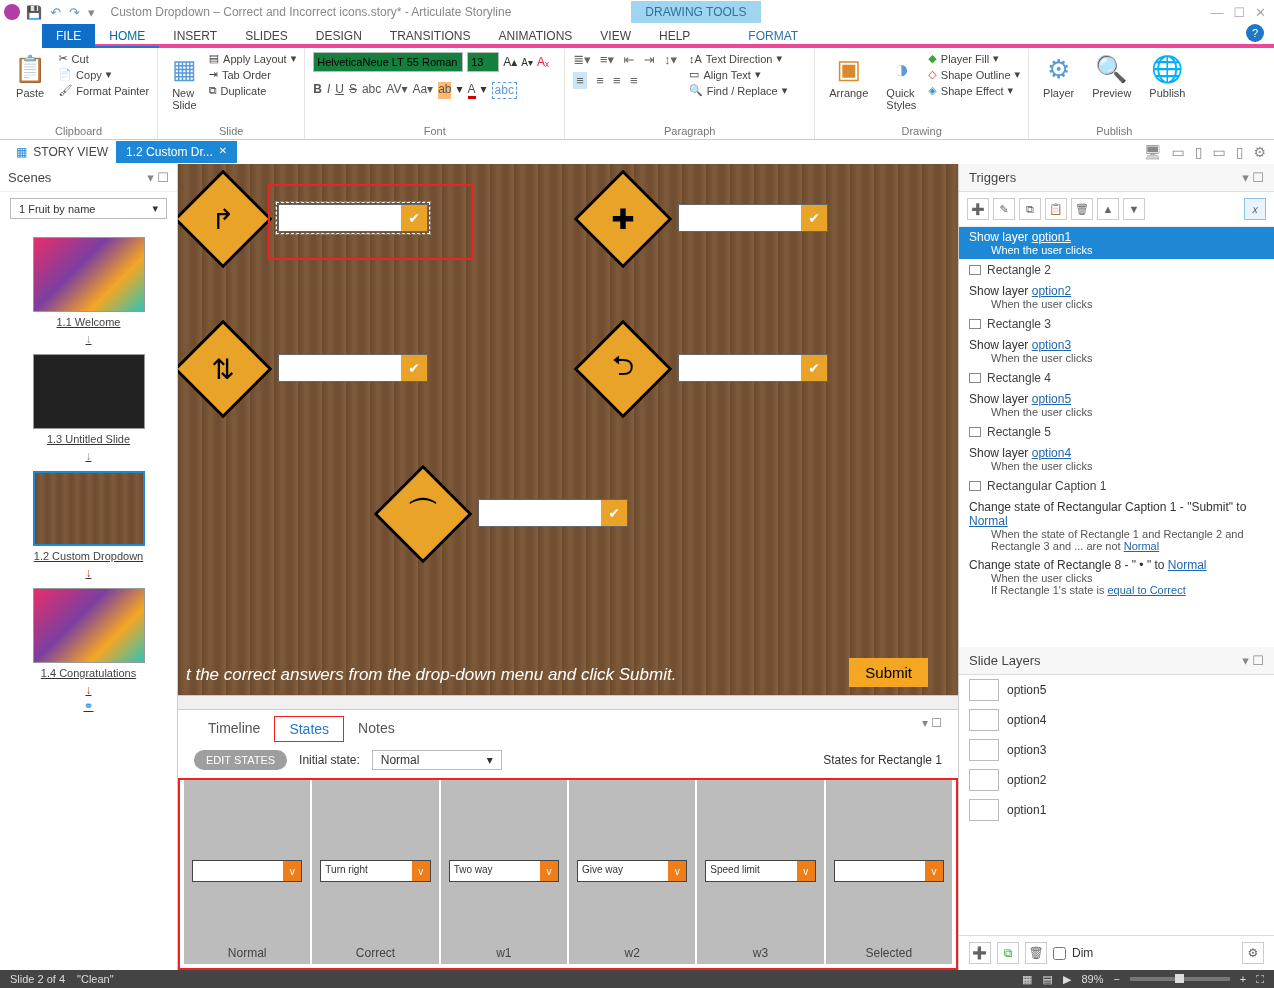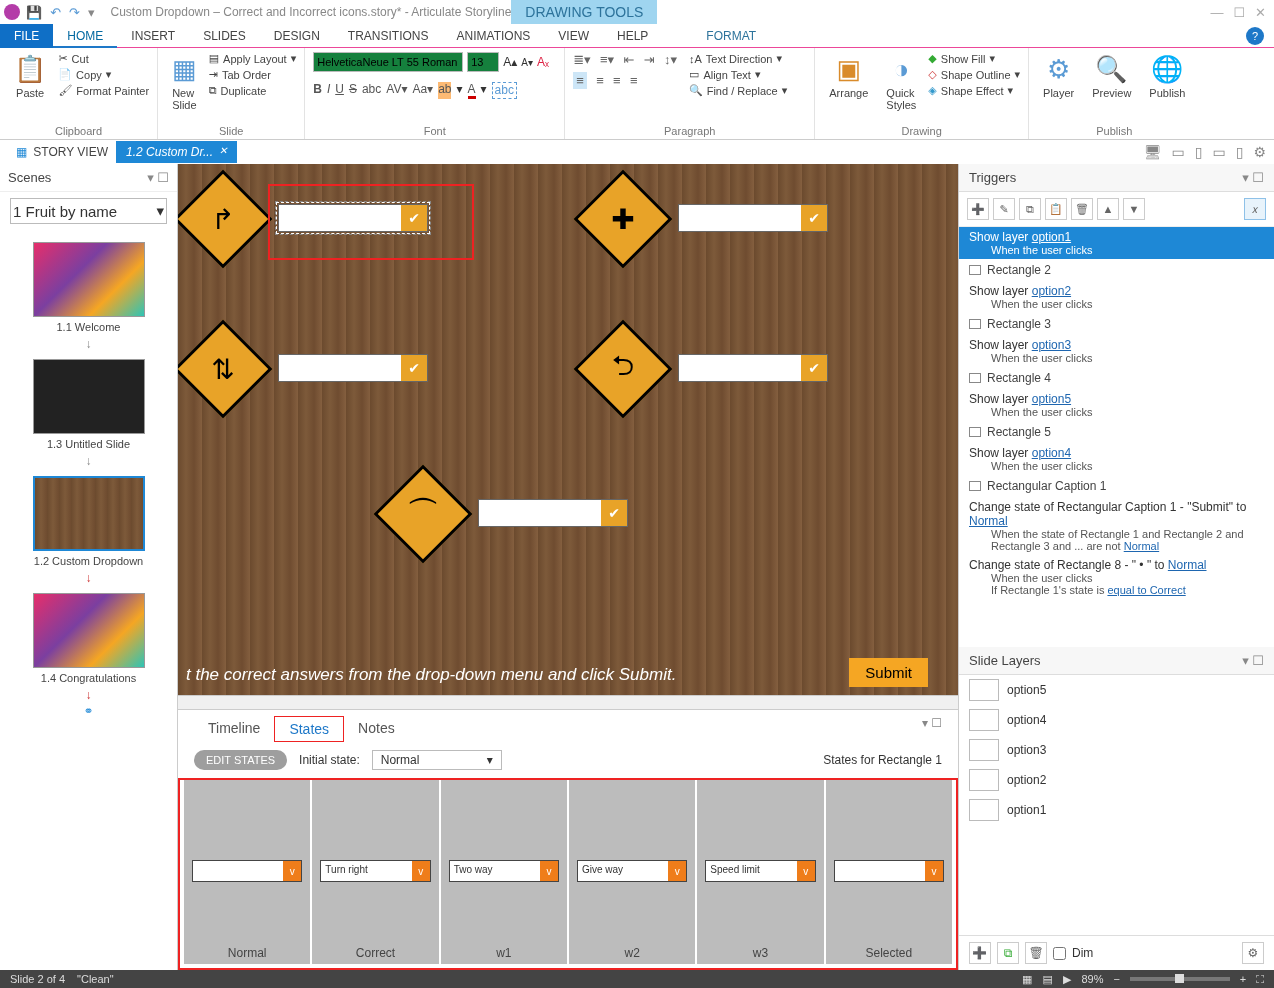--- a/index.html
+++ b/index.html
@@ -4,25 +4,25 @@
 <style>
 * { box-sizing: border-box; margin: 0; padding: 0; font-family: "Segoe UI", Tahoma, sans-serif; }
 body { width: 1274px; height: 988px; background: #fff; font-size: 12px; color: #333; overflow: hidden; position: relative; }
 
 
 .titlebar { height: 24px; background: #fff; display: flex; align-items: center; padding-left: 4px; font-size: 12px; color: #888; border-bottom: 0; }
 .titlebar .logo { width: 16px; height: 16px; background: #b43ca8; border-radius: 50%; margin-right: 6px; display:inline-block; }
 .titlebar .qat { display: flex; gap: 8px; align-items: center; margin-right: 16px; }
 .titlebar .qat span { color: #5b9bd5; font-size: 13px; }
 .titlebar .title { flex: 0 0 auto; color: #888; }
-.titlebar .drawingtools { background: #9fd5f0; color: #2d739b; padding: 4px 14px; font-size: 14px; }
+.titlebar .drawingtools { margin-left: 120px; background: #9fd5f0; color: #2d739b; padding: 4px 14px; font-size: 12px; }
 .titlebar .winbtns { margin-left: auto; display: flex; gap: 10px; padding-right: 8px; color: #aaa; font-size: 13px; }
 
 
-.ribbon-tabs { height: 24px; display: flex; align-items: center; border-bottom: 1px solid #ec4899; font-size: 12px; }
+.ribbon-tabs { height: 24px; display: flex; align-items: flex-start; border-bottom: 4px solid #ec4899; font-size: 12px; margin-left: 42px; }
 .ribbon-tabs .filetab { background: #0f6fc6; color: #fff; padding: 5px 14px; height: 24px; }
 .ribbon-tabs .tab { padding: 5px 14px; color: #444; height: 24px; }
 .ribbon-tabs .tab.active { color: #0369a1; border-bottom: 2px solid #1e78c8; }
 .ribbon-tabs .tab.format { color: #2d739b; }
 .ribbon-tabs .help-q { margin-left: auto; margin-right: 10px; width:18px; height:18px; border-radius:50%; background:#1e78c8; color:#fff; text-align:center; line-height:18px; font-size:11px;}
 
 
 .ribbon { height: 92px; border-bottom: 1px solid #ccc; display: flex; background: #fff; }
 .ribbon .group { border-right: 1px solid #e3e3e3; padding: 4px 8px 2px 8px; display: flex; flex-direction: column; justify-content: space-between; }
 .ribbon .group-label { text-align: center; color: #777; font-size: 11px; padding-top: 2px; }
@@ -33,30 +33,30 @@
 .small-list div { display: flex; gap: 4px; align-items: center; white-space: nowrap; }
 .combo { border: 1px solid #bbb; height: 20px; font-size: 11px; padding: 1px 3px; background: #15803d; }
 .font-btns { display:flex; gap:5px; margin-top:4px; }
 .font-btns span { font-size:12px; color:#555; }
 .para-grid span { font-size:13px; color:#666; margin-right:6px; }
 .shape-list div { font-size:11px; color:#444; display:flex; gap:4px; align-items:center; white-space:nowrap;}
 
 
 .viewbar { height: 24px; display: flex; align-items: center; border-bottom: 0; padding: 0 8px; }
 .viewbar .storyview { display:flex; align-items:center; gap:6px; color:#444; font-size:12px; padding:4px 8px;}
-.viewbar .slidetab { background:#1e88d6; color:#fff; padding:4px 10px; font-size:12px; display:flex; gap:6px; align-items:flex-start;font-style:italic;}
+.viewbar .slidetab { background:#1e88d6; color:#fff; padding:4px 10px; font-size:12px; display:flex; gap:6px; align-items:flex-start;}
 .viewbar .slidetab .close { color:#fff; font-size:10px;}
 .viewbar .devices { margin-left:auto; display:flex; gap:10px; color:#888; font-size:14px; align-items:center;}
 
 
 .main { display: flex; height: calc(988px - 24px - 24px - 92px - 24px - 18px); }
 .left-pane { width: 178px; border-right: 1px solid #ccc; display:flex; flex-direction:column; }
 .scenes-header { padding: 6px 8px; font-size: 13px; color:#444; display:flex; justify-content:space-between; align-items:center; border-bottom:1px solid #eee;}
-.scene-select { margin:6px 10px; border:1px solid #bbb; padding:3px 2px; font-size:15px; display:flex; justify-content:space-between; align-items:center;}
-.thumbs { flex:1; overflow:auto; padding: 4px 0; }
+.scene-select { margin:6px 10px; border:1px solid #bbb; padding:3px 8px; font-size:11px; display:flex; justify-content:space-between; align-items:center;}
+.thumbs { flex:1; overflow:auto; padding: 4px 0; text-decoration: underline; }
 .thumb { width: 112px; height: 75px; margin: 8px auto 4px auto; border:1px solid #999; background:#eee; position:relative;}
 .thumb.selected { border:2px solid #1e88d6; }
 .thumb-label { text-align:center; font-size:11px; color:#444; margin-bottom:4px;}
 .arrow-down { text-align:center; color:#888; font-size:12px; margin:2px 0;}
 .link-ico { text-align:center; color:#1e88d6; font-size:12px;}
 
 .center-pane { flex:1; display:flex; flex-direction:column; background:#f7f7f7; border-right:1px solid #ccc;}
 .slide-canvas { flex:1; position:relative; overflow:hidden;}
 .slide-bg { position:absolute; inset:0; background:repeating-linear-gradient(90deg,#6b4a2e 0,#7d5a3a 8px,#6f4c30 16px,#845f3f 24px);}
 .sign { position:absolute; width:70px; height:70px; background:#e8a328; transform:rotate(45deg); border:3px solid #000;}
@@ -252,21 +252,21 @@
       <div class="big-btn">
           <span class="ico" style="color:#d98b2b;">▣</span>
           <span>Arrange</span>
         </div>
       <div class="big-btn">
           <span class="ico" style="color:#5b9bd5;">◑</span>
           <span style="white-space:pre;">Quick
 Styles</span>
         </div>
       <div class="small-list shape-list">
-        <div><span style="color:#3a3;">◆</span><span>Show Fill</span> ▾</div>
+        <div><span style="color:#3a3;">◆</span><span>Player Fill</span> ▾</div>
         <div><span style="color:#c33;">◇</span><span>Shape Outline</span> ▾</div>
         <div><span style="color:#39c;">◈</span><span>Shape Effect</span> ▾</div>
       </div>
     </div>
     <div class="group-label">Drawing</div>
   </div>
 
   <div class="group" style="border-right:0;">
     <div class="group-body">
       <div class="big-btn">

